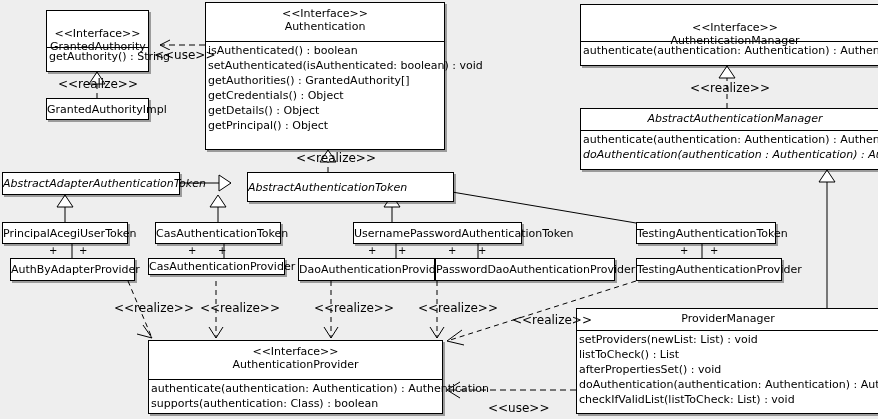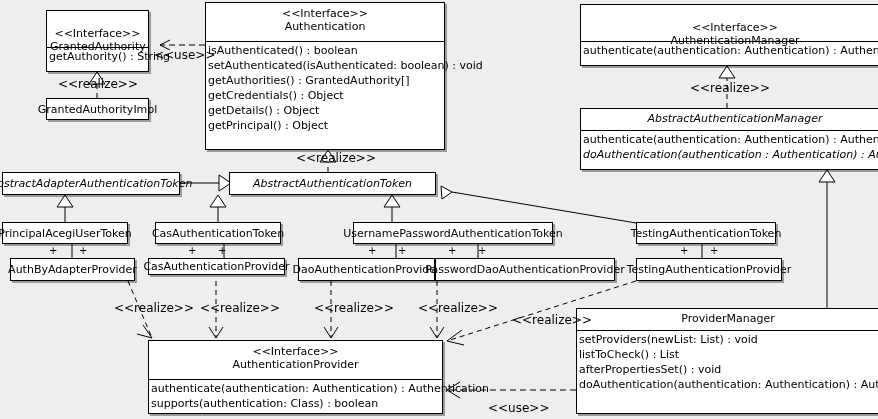--- a/index.html
+++ b/index.html
@@ -50,21 +50,21 @@
   .op {
     font-size: 11px;
     line-height: 15px;
     white-space: nowrap;
     text-align: left;
   }
   .op.it { font-style: italic; }
   .simple {
     display: flex;
     align-items: center;
-    justify-content: center;
+    justify-content: flex-start;
   }
   .simple .nm {
     font-size: 11px;
     line-height: 13px;
     white-space: nowrap;
   }
   .edge-label {
     position: absolute;
     font-size: 12px;
     line-height: 11px;
@@ -195,33 +195,33 @@
     <div class="ops sep">
       <div class="op">authenticate(authentication: Authentication) : Authentication</div>
       <div class="op it">doAuthentication(authentication : Authentication) : Authentication</div>
     </div>
   </div>
 
   <div class="node simple" style="left:2px; top:172px; width:178px; height:23px;">
     <span class="nm italic">AbstractAdapterAuthenticationToken</span>
   </div>
 
-  <div class="node simple" style="left:229px; top:172px; width:207px; height:23px;">
+  <div class="node simple" style="left:247px; top:172px; width:207px; height:30px;">
     <span class="nm italic">AbstractAuthenticationToken</span>
   </div>
 
   <div class="node simple" style="left:2px; top:222px; width:126px; height:22px;">
     <span class="nm">PrincipalAcegiUserToken</span>
   </div>
 
   <div class="node simple" style="left:155px; top:222px; width:126px; height:22px;">
     <span class="nm">CasAuthenticationToken</span>
   </div>
 
-  <div class="node simple" style="left:353px; top:222px; width:200px; height:22px;">
+  <div class="node simple" style="left:353px; top:222px; width:169px; height:22px;">
     <span class="nm">UsernamePasswordAuthenticationToken</span>
   </div>
 
   <div class="node simple" style="left:636px; top:222px; width:140px; height:22px;">
     <span class="nm">TestingAuthenticationToken</span>
   </div>
 
   <div class="node simple" style="left:10px; top:258px; width:125px; height:23px;">
     <span class="nm">AuthByAdapterProvider</span>
   </div>
@@ -255,20 +255,21 @@
 
   <div class="node" style="left:576px; top:308px; width:304px; height:106px;">
     <div class="hdr" style="height:21px; padding-top:3px;">
       <span class="nm">ProviderManager</span>
     </div>
     <div class="ops sep">
       <div class="op">setProviders(newList: List) : void</div>
       <div class="op">listToCheck() : List</div>
       <div class="op">afterPropertiesSet() : void</div>
       <div class="op">doAuthentication(authentication: Authentication) : Authentication</div>
+      <div class="op">checkIfValidList(listToCheck: List) : void</div>
     </div>
   </div>
 
   <div class="edge-label" style="left:154px; top:50px;">&lt;&lt;use&gt;&gt;</div>
 
   <div class="edge-label" style="left:58px; top:79px;">&lt;&lt;realize&gt;&gt;</div>
 
   <div class="edge-label" style="left:296px; top:153px;">&lt;&lt;realize&gt;&gt;</div>
 
   <div class="edge-label" style="left:690px; top:83px;">&lt;&lt;realize&gt;&gt;</div>

